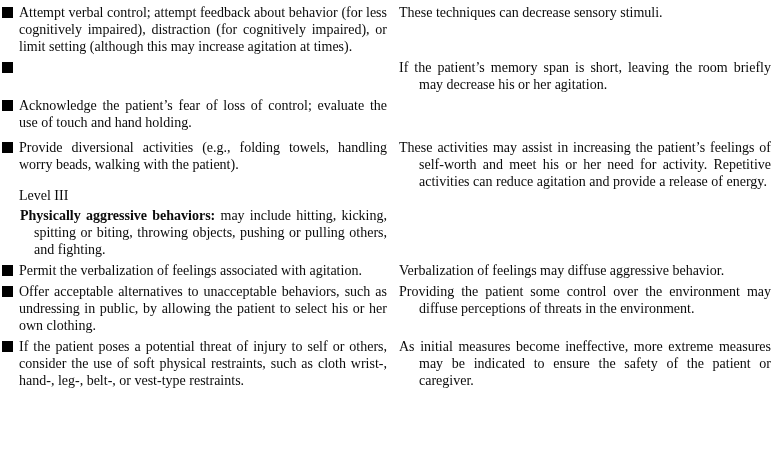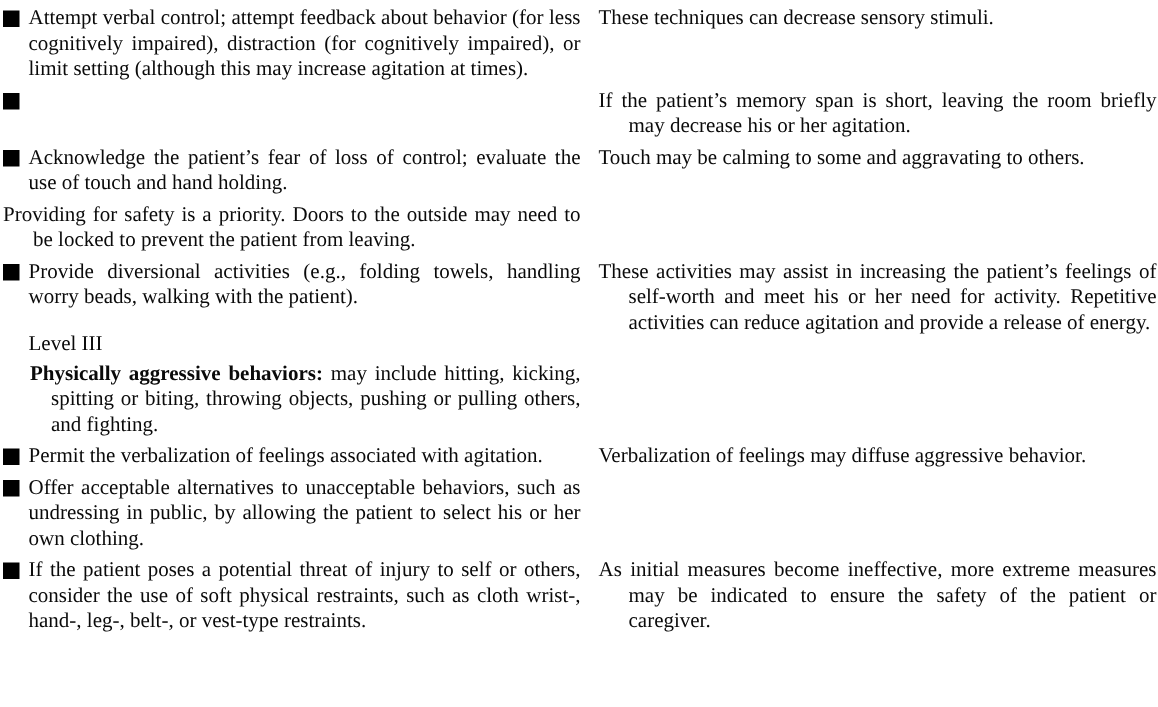--- a/index.html
+++ b/index.html
@@ -95,29 +95,23 @@
       </div>
     </div>
 
     <div class="row">
       <div class="cell">
         <p class="bullet">
           <span class="sq"></span>
           <span>Acknowledge the patient’s fear of loss of control; evaluate the use of touch and hand holding.</span>
         </p>
       </div>
-      <div class="cell">
-        <p class="rationale">Touch may be calming to some and aggravating to others.</p>
-      </div>
     </div>
 
     <div class="row">
-      <div class="cell">
-        <p class="rationale">Providing for safety is a priority. Doors to the outside may need to be locked to prevent the patient from leaving.</p>
-      </div>
     </div>
 
     <div class="row">
       <div class="cell">
         <p class="bullet">
           <span class="sq"></span>
           <span>Provide diversional activities (e.g., folding towels, handling worry beads, walking with the patient).</span>
         </p>
         <p class="level-heading">Level III</p>
         <p class="def"><b>Physically aggressive behaviors:</b><span> may include hitting, kicking, spitting or biting, throwing objects, pushing or pulling others, and fighting.</span></p>
@@ -139,20 +133,23 @@
       </div>
     </div>
 
     <div class="row">
       <div class="cell">
         <p class="bullet">
           <span class="sq"></span>
           <span>Offer acceptable alternatives to unacceptable behaviors, such as undressing in public, by allowing the patient to select his or her own clothing.</span>
         </p>
       </div>
+      <div class="cell">
+        <p class="rationale">Providing the patient some control over the environment may diffuse perceptions of threats in the environment.</p>
+      </div>
     </div>
 
     <div class="row">
       <div class="cell">
         <p class="bullet">
           <span class="sq"></span>
           <span>If the patient poses a potential threat of injury to self or others, consider the use of soft physical restraints, such as cloth wrist-, hand-, leg-, belt-, or vest-type restraints.</span>
         </p>
       </div>
       <div class="cell">

